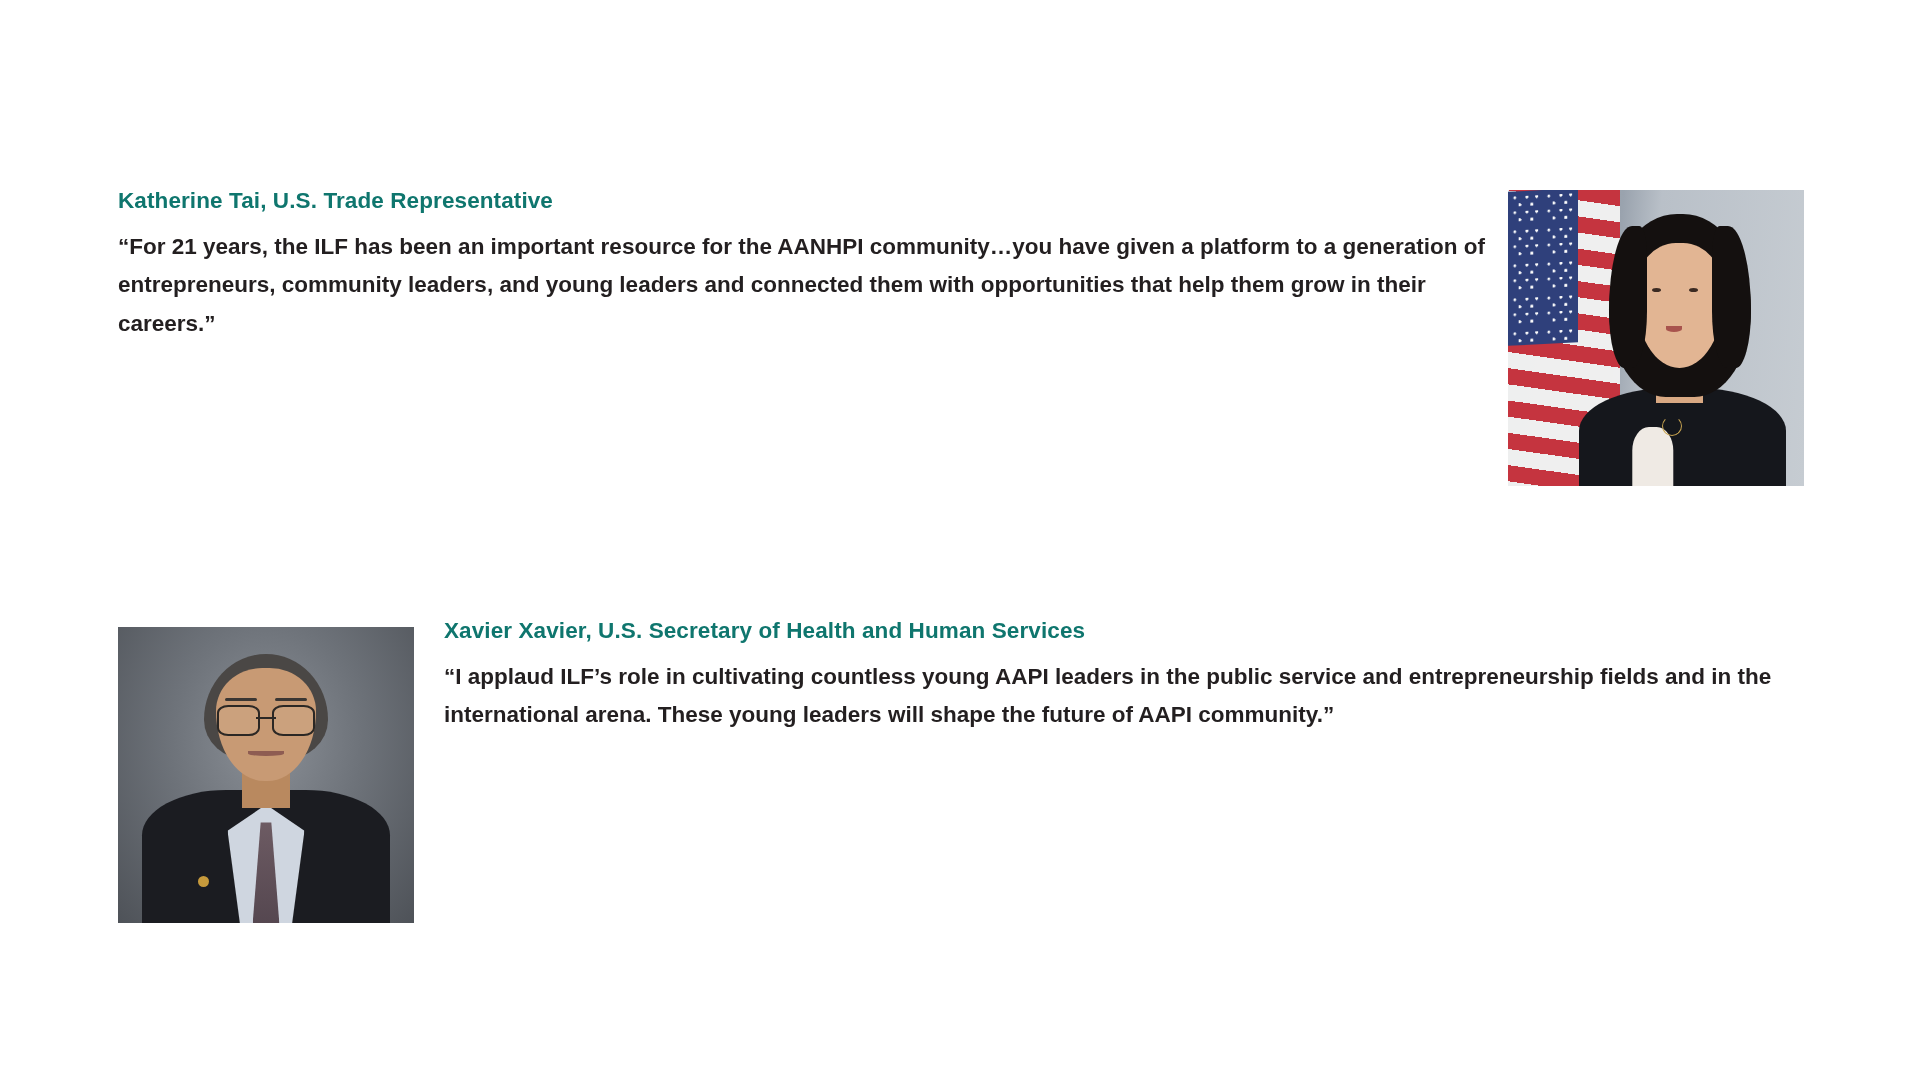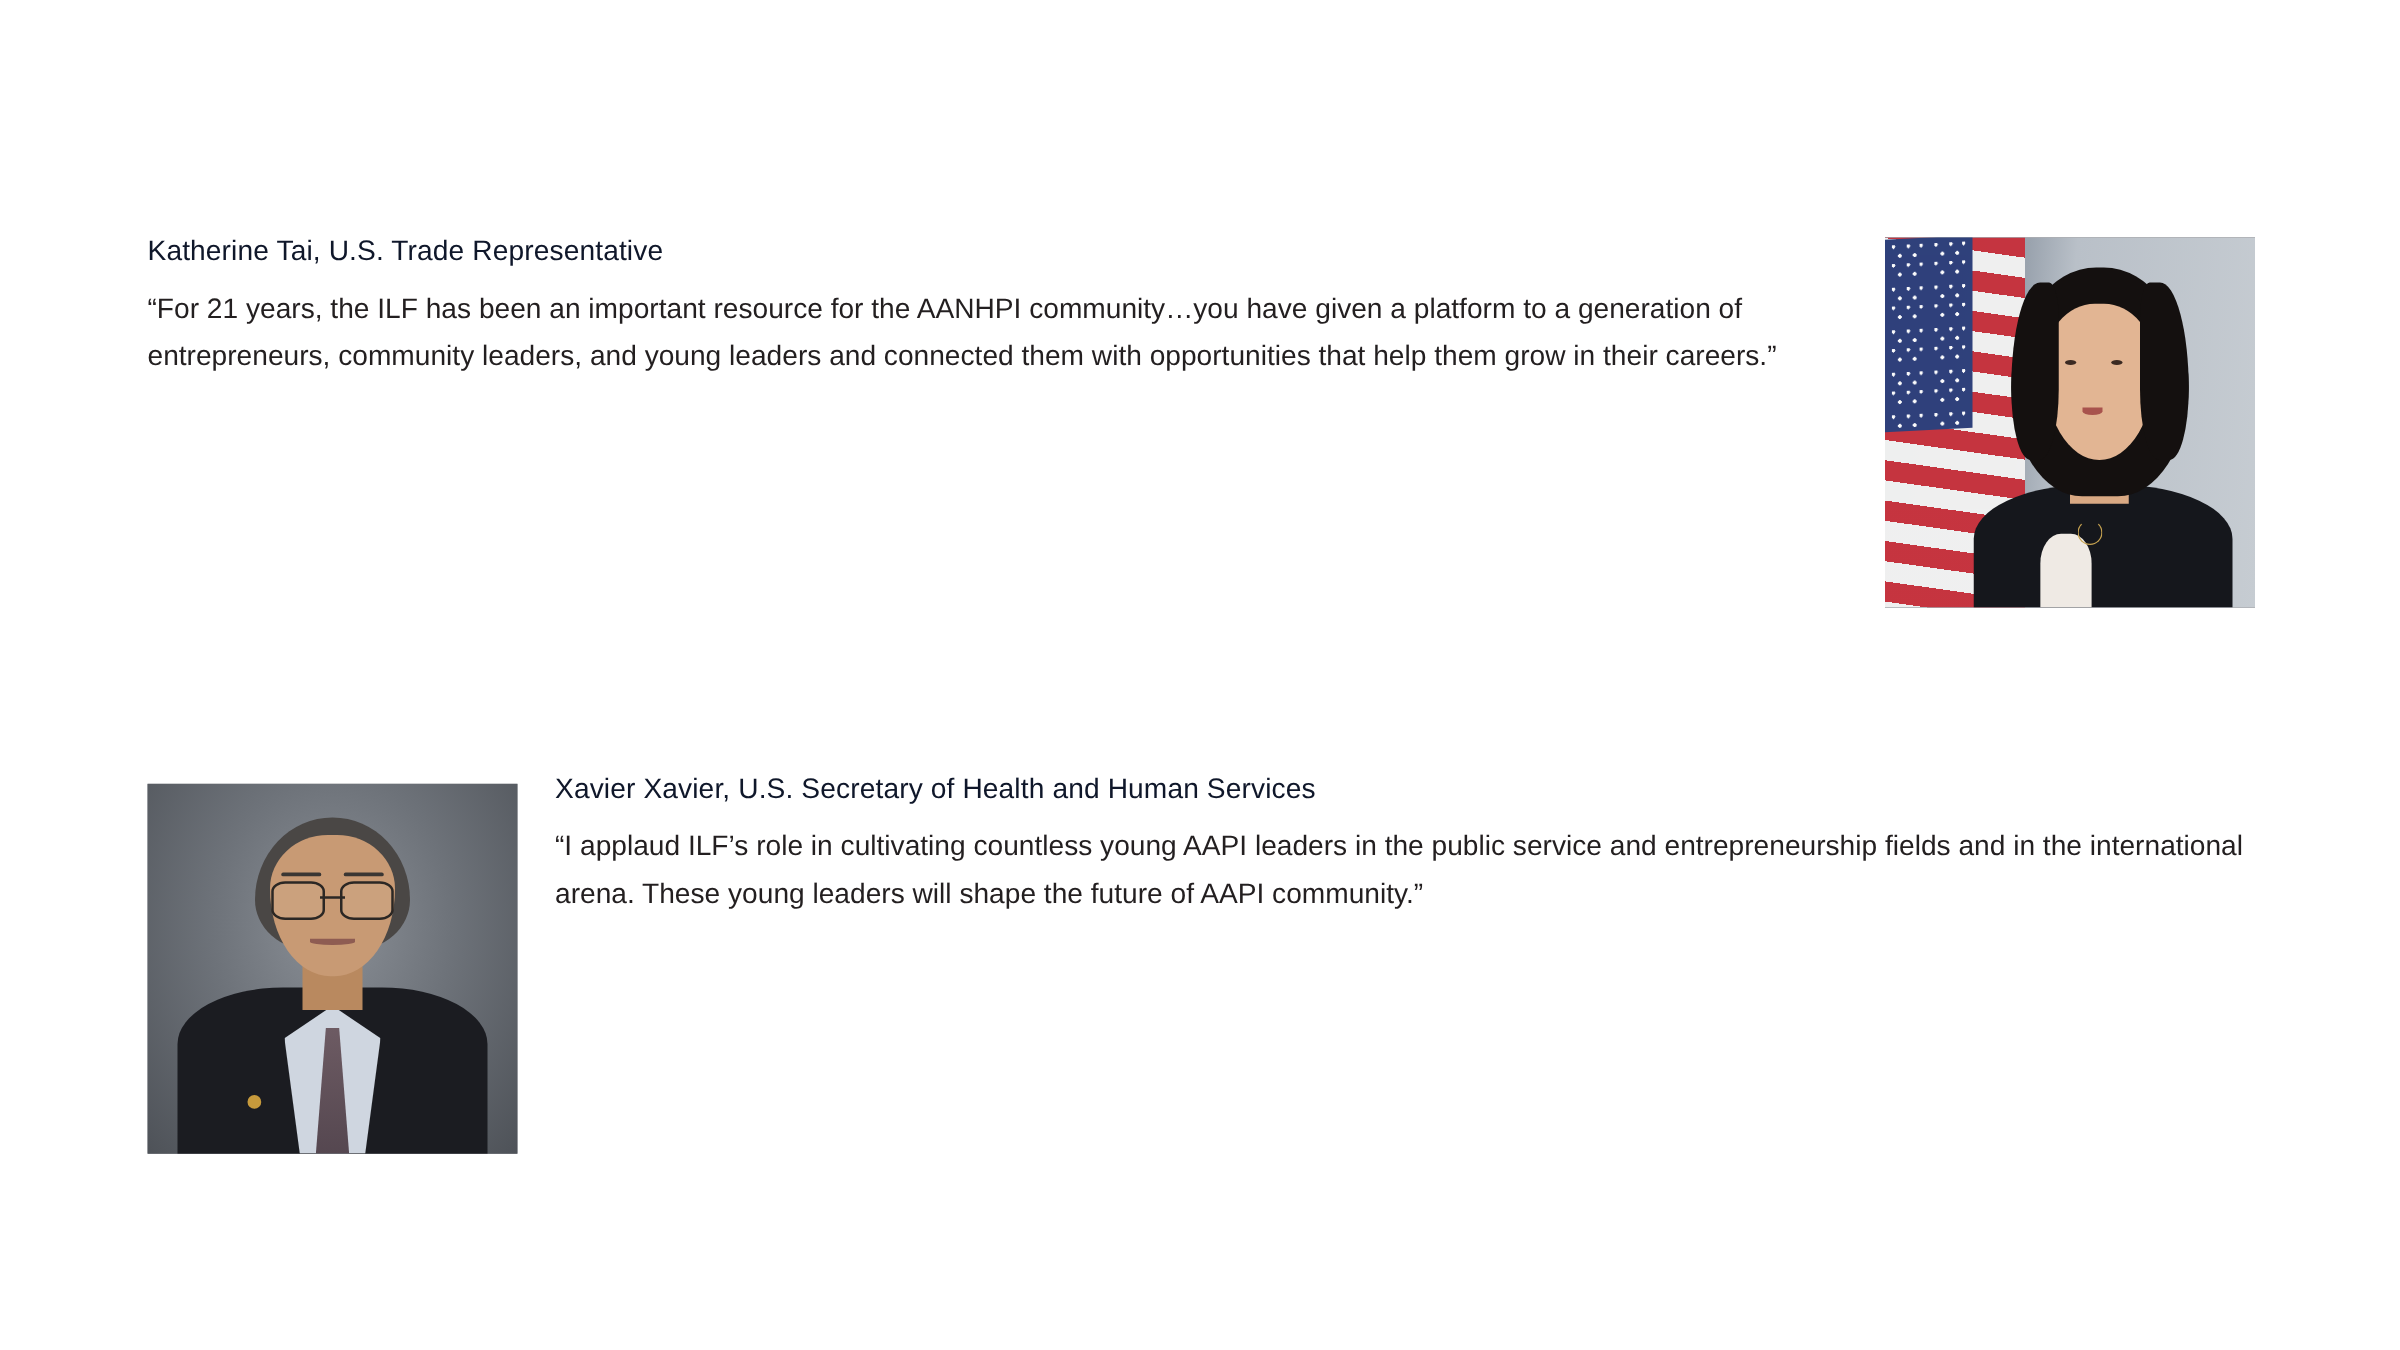--- a/index.html
+++ b/index.html
@@ -35,29 +35,29 @@
   }
   .testimonial-two {
     position: absolute;
     left: 118px;
     top: 615px;
     width: 1720px;
   }
 
   .name-line {
     font-size: 22.5px;
-    font-weight: normal;
+    font-weight: bold;
     letter-spacing: 0.1px;
     line-height: 1.45;
     margin: 0 0 10px 0;
-    color: #0f172a;
+    color: #0f766e;
   }
   .quote-line {
     font-size: 22.5px;
-    font-weight: 400;
+    font-weight: 700;
     line-height: 1.72;
     margin: 0;
     color: #231f20;
   }
 
   
   .photo {
     position: absolute;
     overflow: hidden;
     background: #5b5f66;

